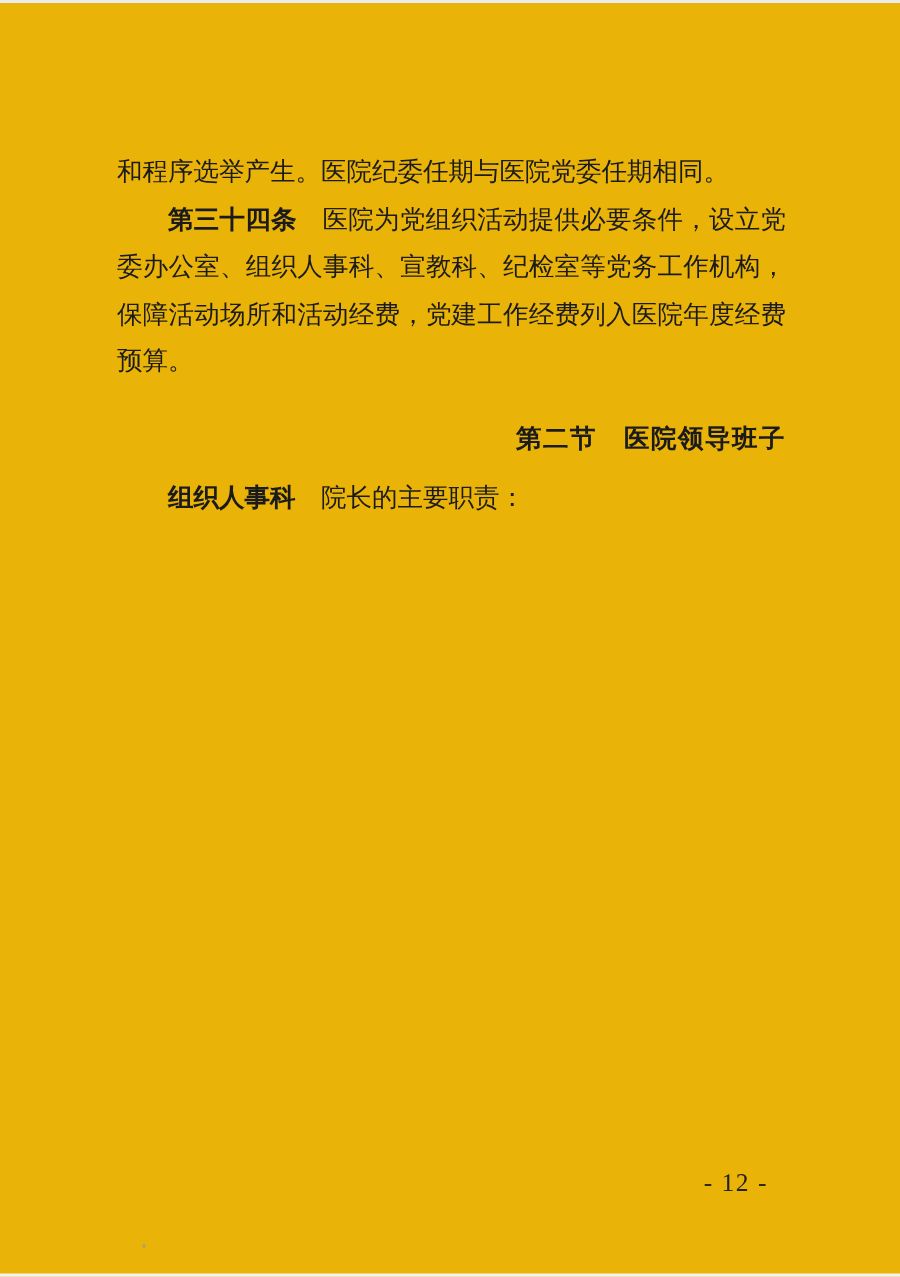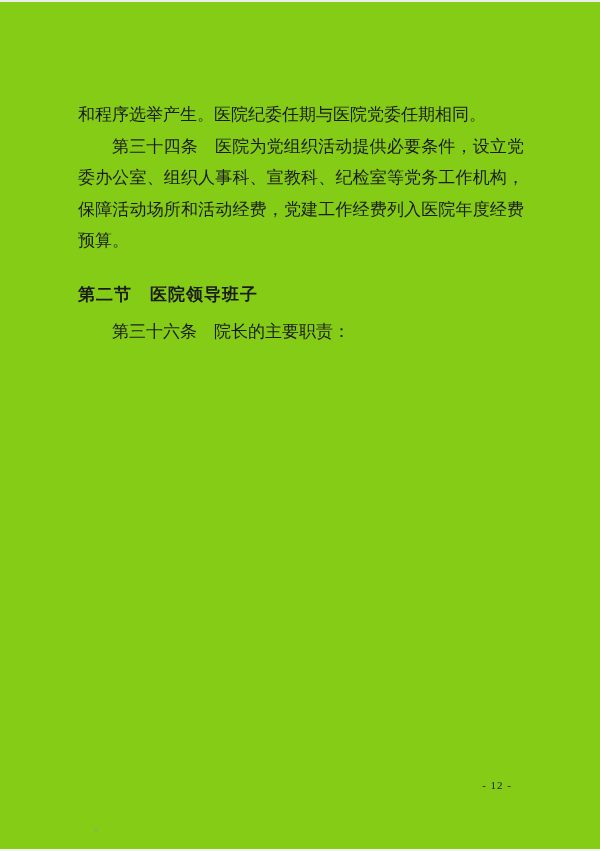--- a/index.html
+++ b/index.html
@@ -10,21 +10,21 @@
   body {
     width: 600px;
     height: 851px;
     position: relative;
     overflow: hidden;
     font-family: "Liberation Serif", "DejaVu Serif", serif;
   }
   .page {
     position: absolute;
     inset: 0;
-    background: #84cc16;
+    background: #eab308;
   }
   .scan-edge-top {
     position: absolute;
     top: 0; left: 0; right: 0;
     height: 2px;
     background: #ececec;
   }
   .scan-edge-bottom {
     position: absolute;
     bottom: 0; left: 0; right: 0;
@@ -44,36 +44,36 @@
   .doc p {
     margin: 0;
   }
   .para {
     text-indent: 2em;
   }
   .cont {
     text-indent: 0;
   }
   .lead {
-    font-weight: normal;
+    font-weight: bold;
     font-family: "Liberation Sans", "DejaVu Sans", sans-serif;
   }
   .section-heading {
-    text-align: left;
+    text-align: right;
     text-indent: 0;
     font-weight: bold;
-    font-family: Liberation Serif, serif;
+    font-family: Liberation Mono, monospace;
     letter-spacing: 1px;
     margin: 22px 0 6px 0 !important;
   }
   .pagenum {
     position: absolute;
     right: 88px;
     top: 779px;
-    font-size: 11px;
+    font-size: 17px;
     letter-spacing: 1px;
     color: #222222;
   }
   .speck {
     position: absolute;
     left: 95px;
     top: 829px;
     width: 2px;
     height: 3px;
     background: #9a9a9a;
@@ -83,18 +83,18 @@
 </style>
 </head>
 <body>
 
 <div class="page">
   <div class="scan-edge-top"></div>
   <div class="doc" id="doc">
       <p class="para cont">和程序选举产生。医院纪委任期与医院党委任期相同。</p>
       <p class="para"><span class="lead">第三十四条</span>　医院为党组织活动提供必要条件，设立党委办公室、组织人事科、宣教科、纪检室等党务工作机构，保障活动场所和活动经费，党建工作经费列入医院年度经费预算。</p>
       <p class="section-heading">第二节　医院领导班子</p>
-      <p class="para"><span class="lead">第三十六条</span>　院长的主要职责：</p>
+      <p class="para"><span class="lead">组织人事科</span>　院长的主要职责：</p>
     </div>
   <div class="pagenum">- 12 -</div>
   <div class="speck"></div>
   <div class="scan-edge-bottom"></div>
 </div>
 
 </body></html>

